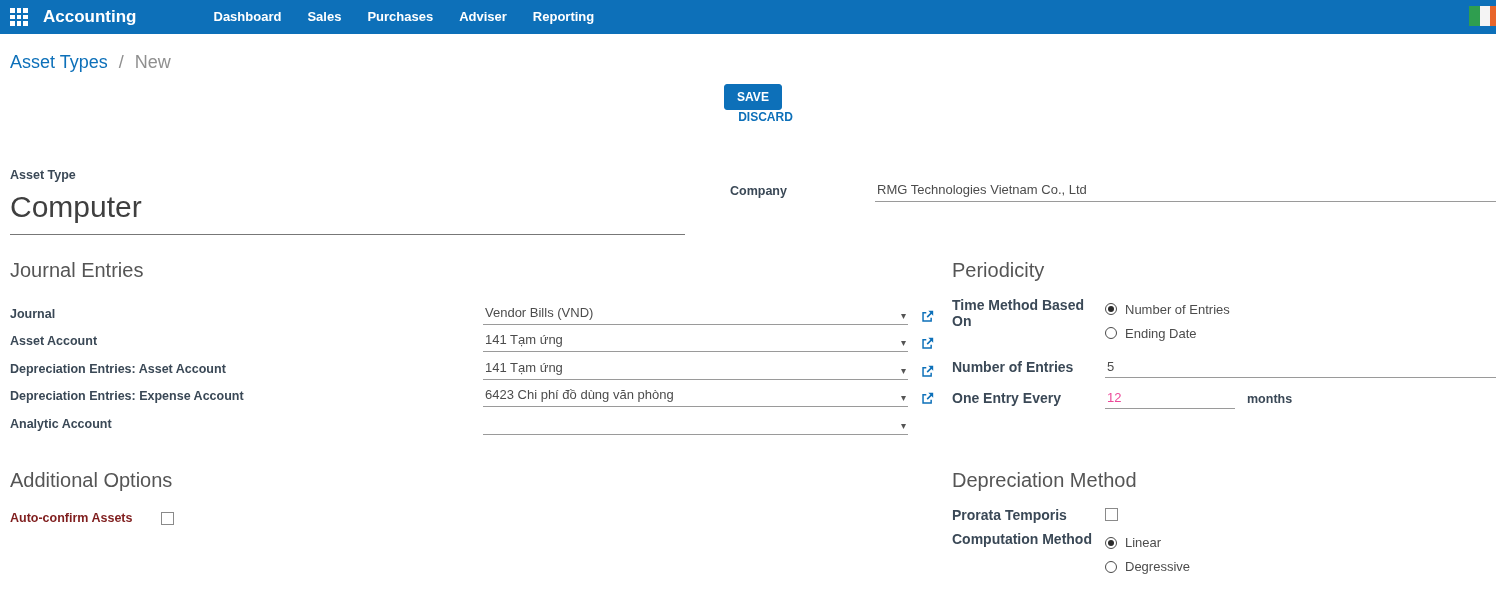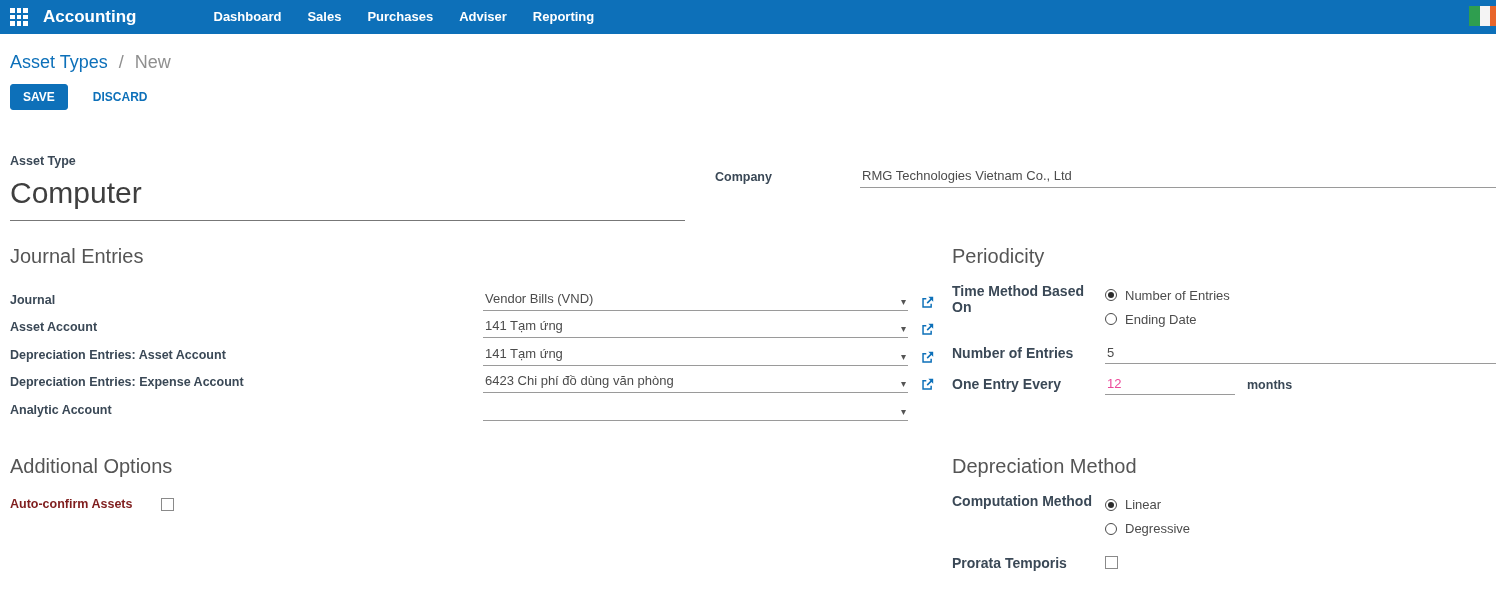--- a/index.html
+++ b/index.html
@@ -21,35 +21,35 @@
   .flag .g { width:11px; background:#2f9e4f; }
   .flag .w { width:10px; background:#f4f4f4; }
   .flag .o { width:6px;  background:#e8652a; }
 
   
   .control-panel { padding:18px 0 0 10px; }
   .breadcrumb { font-size:18px; }
   .breadcrumb .parent { color:#0d70b9; text-decoration:none; cursor:pointer; }
   .breadcrumb .sep { color:#8f8f8f; margin:0 6px; }
   .breadcrumb .current { color:#8f8f8f; }
-  .actions { margin-top:11px; display:flex; align-items:center; }
+  .actions { margin-top:11px; display:flex; align-items:center;flex-direction:column; }
   .btn-save { background:#0d70b9; color:#fff; border:1px solid #0d70b9; font-size:12px;
               font-weight:700; padding:5px 12px; border-radius:3px; cursor:pointer;
               font-family:inherit; }
   .btn-discard { background:none; border:none; color:#0d70b9; font-size:12px; font-weight:700;
                  margin-left:25px; cursor:pointer; font-family:inherit; }
 
   
   .sheet { padding:44px 0 0 10px; }
   .row-top { display:flex; align-items:flex-start; }
   .asset-block { width:675px; }
   .asset-label { font-size:12.5px; font-weight:700; color:#3a4856; }
   .asset-input { font-size:30px; font-weight:300; color:#3f3f3f; padding:8px 0 10px 0;
                  border-bottom:1px solid #777; cursor:text; }
-  .company-block { margin-left:30px; flex:1; display:flex; align-items:flex-end; margin-top:14px; }
+  .company-block { margin-left:45px; flex:1; display:flex; align-items:flex-end; margin-top:14px; }
   .company-label { width:145px; font-size:12.5px; font-weight:700; color:#3a4856; padding-bottom:4px; }
   .company-value { flex:1; font-size:13px; color:#4c4c4c; border-bottom:1px solid #9a9a9a;
                    padding:0 0 4px 2px; cursor:text; }
 
   .columns { display:flex; margin-top:24px; }
   .col-left { width:942px; }
   .col-right { flex:1; }
   h2.sec { font-size:20px; font-weight:400; color:#555; margin-bottom:15px; }
 
   
@@ -245,34 +245,34 @@
 
       <div class="orow">
         <div class="olabel">Auto-confirm Assets</div>
         <span class="checkbox"></span>
       </div>
     </div>
 
     <div class="col-right">
       <h2 class="sec">Depreciation Method</h2>
 
+      <div class="prow" style="margin-top:14px; align-items:center;">
+        <div class="plabel" style="padding-bottom:0;">Prorata Temporis</div>
+        <span class="checkbox"></span>
+      </div>
+
       <div class="prow top-align">
         <div class="plabel">Computation Method</div>
         <div class="tm-content">
           <label class="radio-row">
             <span class="radio checked"></span>
             <span>Linear</span>
           </label>
           <label class="radio-row">
             <span class="radio"></span>
             <span>Degressive</span>
           </label>
         </div>
       </div>
-
-      <div class="prow" style="margin-top:14px; align-items:center;">
-        <div class="plabel" style="padding-bottom:0;">Prorata Temporis</div>
-        <span class="checkbox"></span>
-      </div>
     </div>
   </div>
 
 </div>
 
 </body></html>

